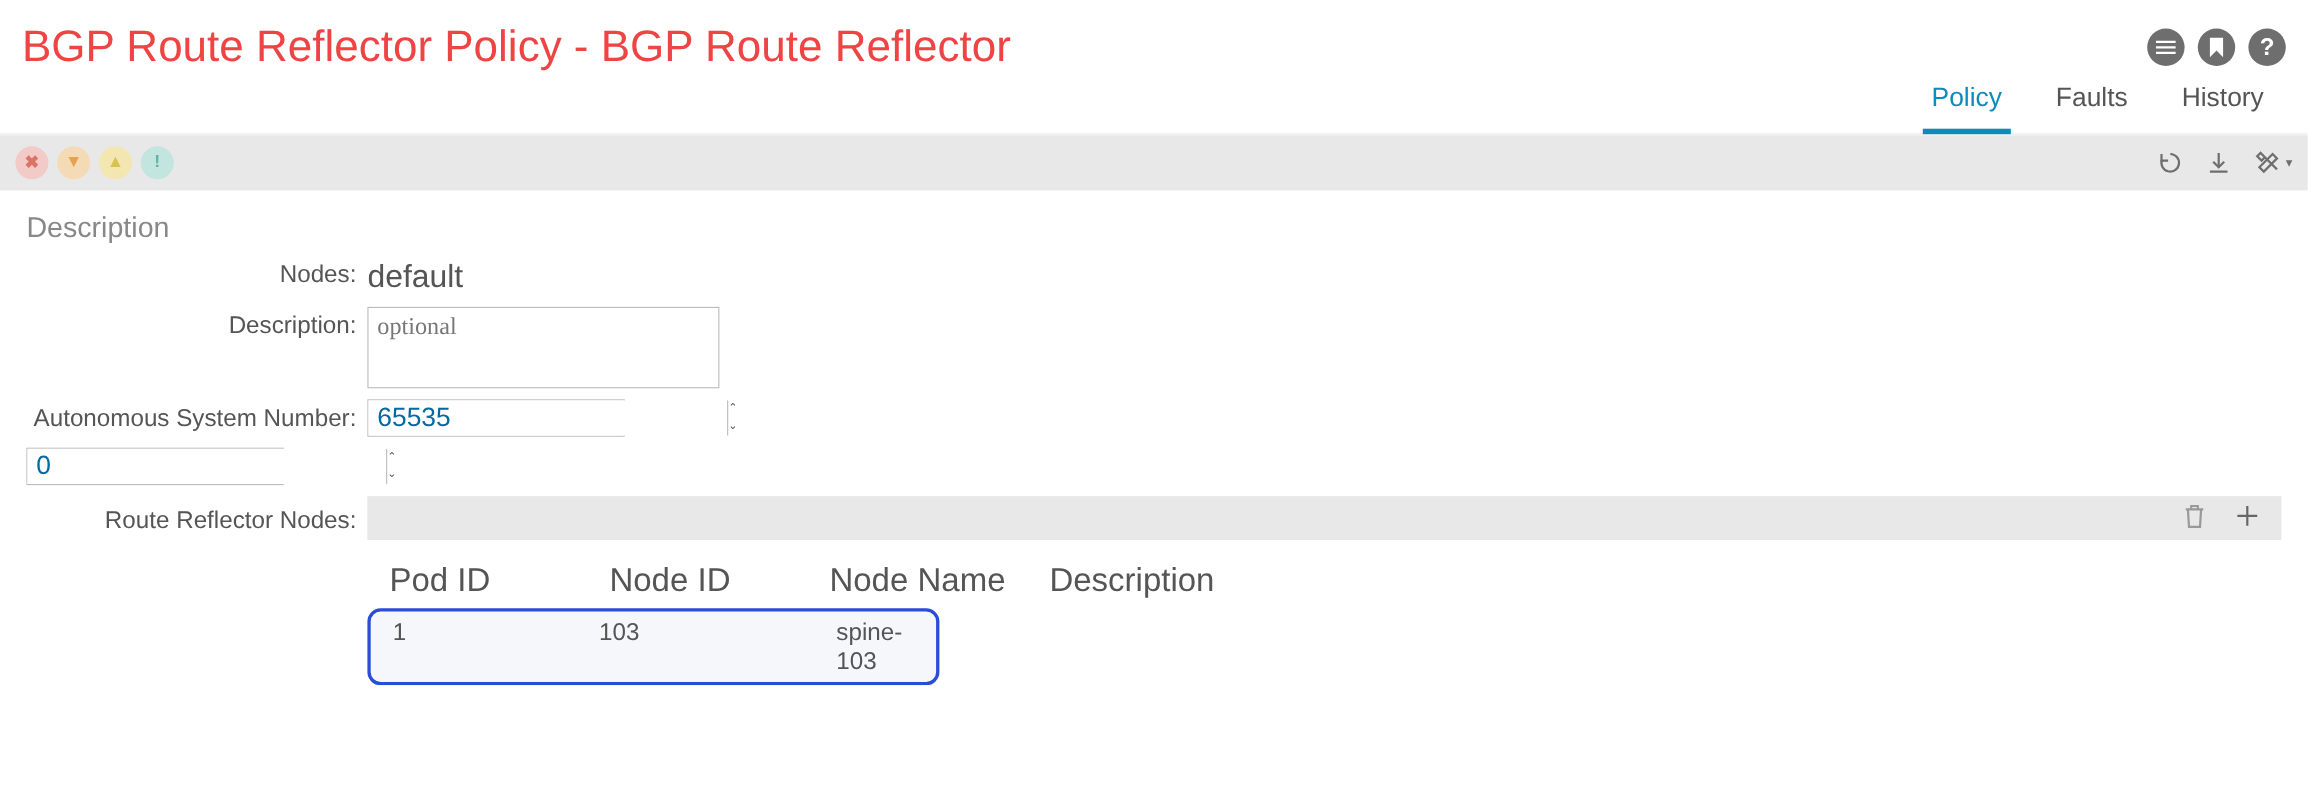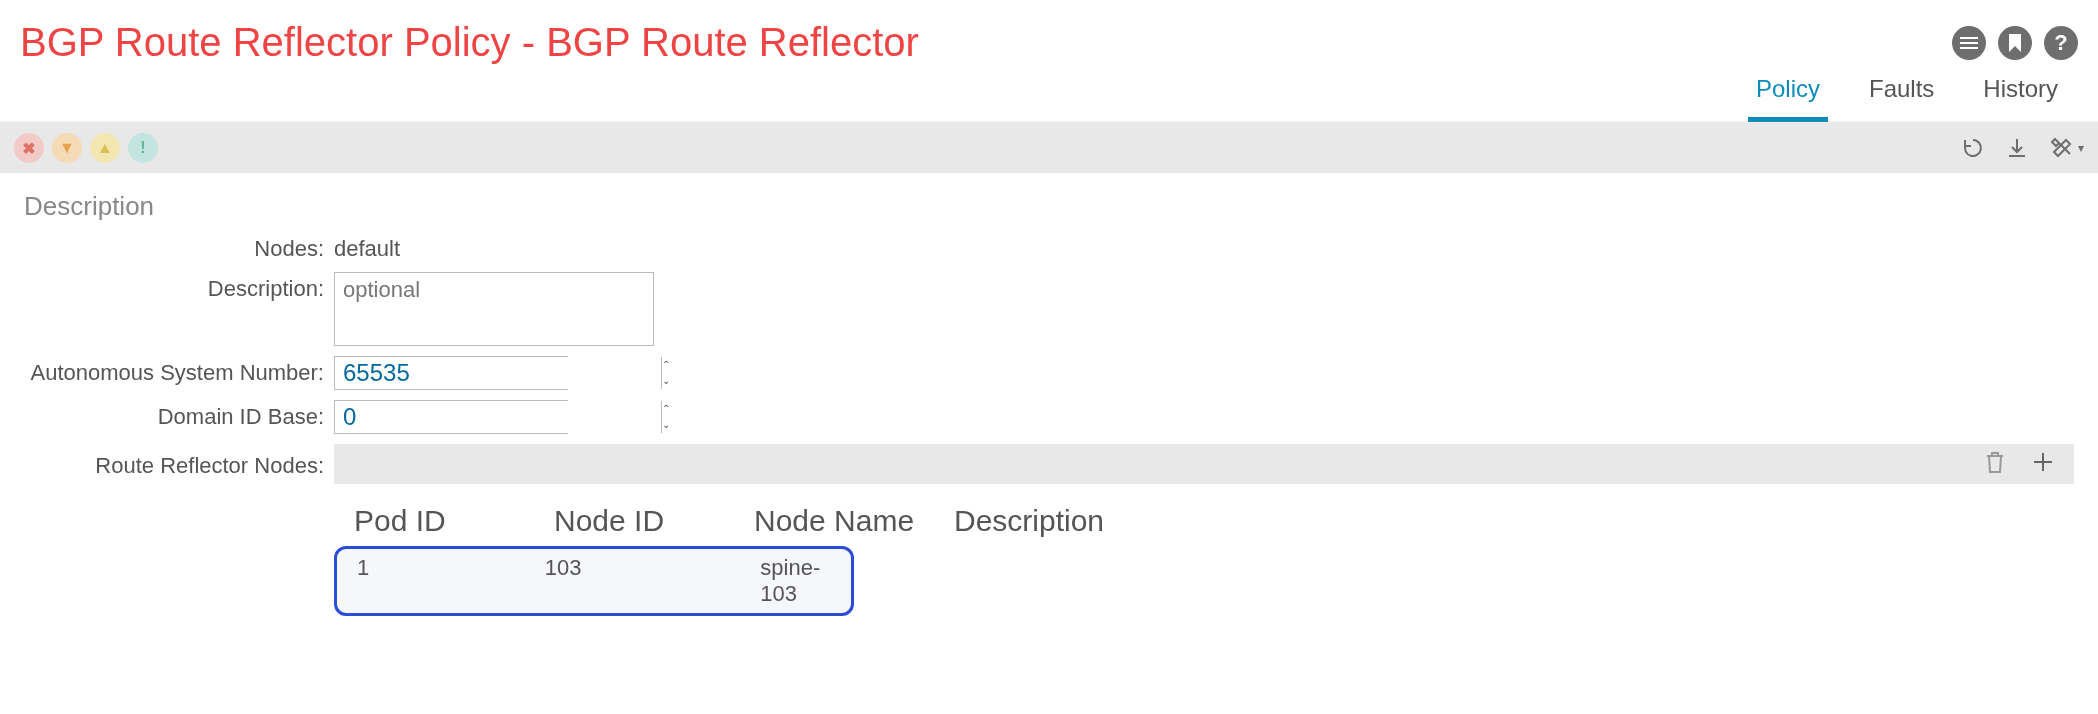--- a/index.html
+++ b/index.html
@@ -114,32 +114,32 @@
   .form-label {
     width: 310px;
     text-align: right;
     font-size: 22px;
     color: #555;
     padding-right: 10px;
     padding-top: 4px;
     flex-shrink: 0;
   }
   .form-value {
-    font-size: 22px;
+    font-size: 29px;
     color: #555;
     padding-top: 4px;
   }
   .desc-box {
     width: 320px;
     height: 74px;
     border: 1px solid #bbb;
     font-size: 22px;
     padding: 4px 8px;
     resize: none;
-    font-family: Liberation Sans, sans-serif;
+    font-family: Liberation Serif, serif;
     color:#555;
   }
   .desc-box::placeholder { color: #777; }
   .numwrap {
     display: flex;
     border: 1px solid #bbb;
     width: 234px;
     height: 34px;
   }
   .numwrap input {
@@ -290,21 +290,20 @@
     <div class="numwrap">
       <input type="text" value="65535" style="">
       <div class="spin">
         <div class="spin-btn">⌃</div>
         <div class="spin-btn">⌄</div>
       </div>
     </div>
   </div>
 
   <div class="form-row">
-    <div class="form-label">Domain ID Base:</div>
     <div class="numwrap">
       <input type="text" value="0" style="">
       <div class="spin">
         <div class="spin-btn">⌃</div>
         <div class="spin-btn">⌄</div>
       </div>
     </div>
   </div>
 
   <div class="form-row" style="align-items:center;margin-bottom:0">

